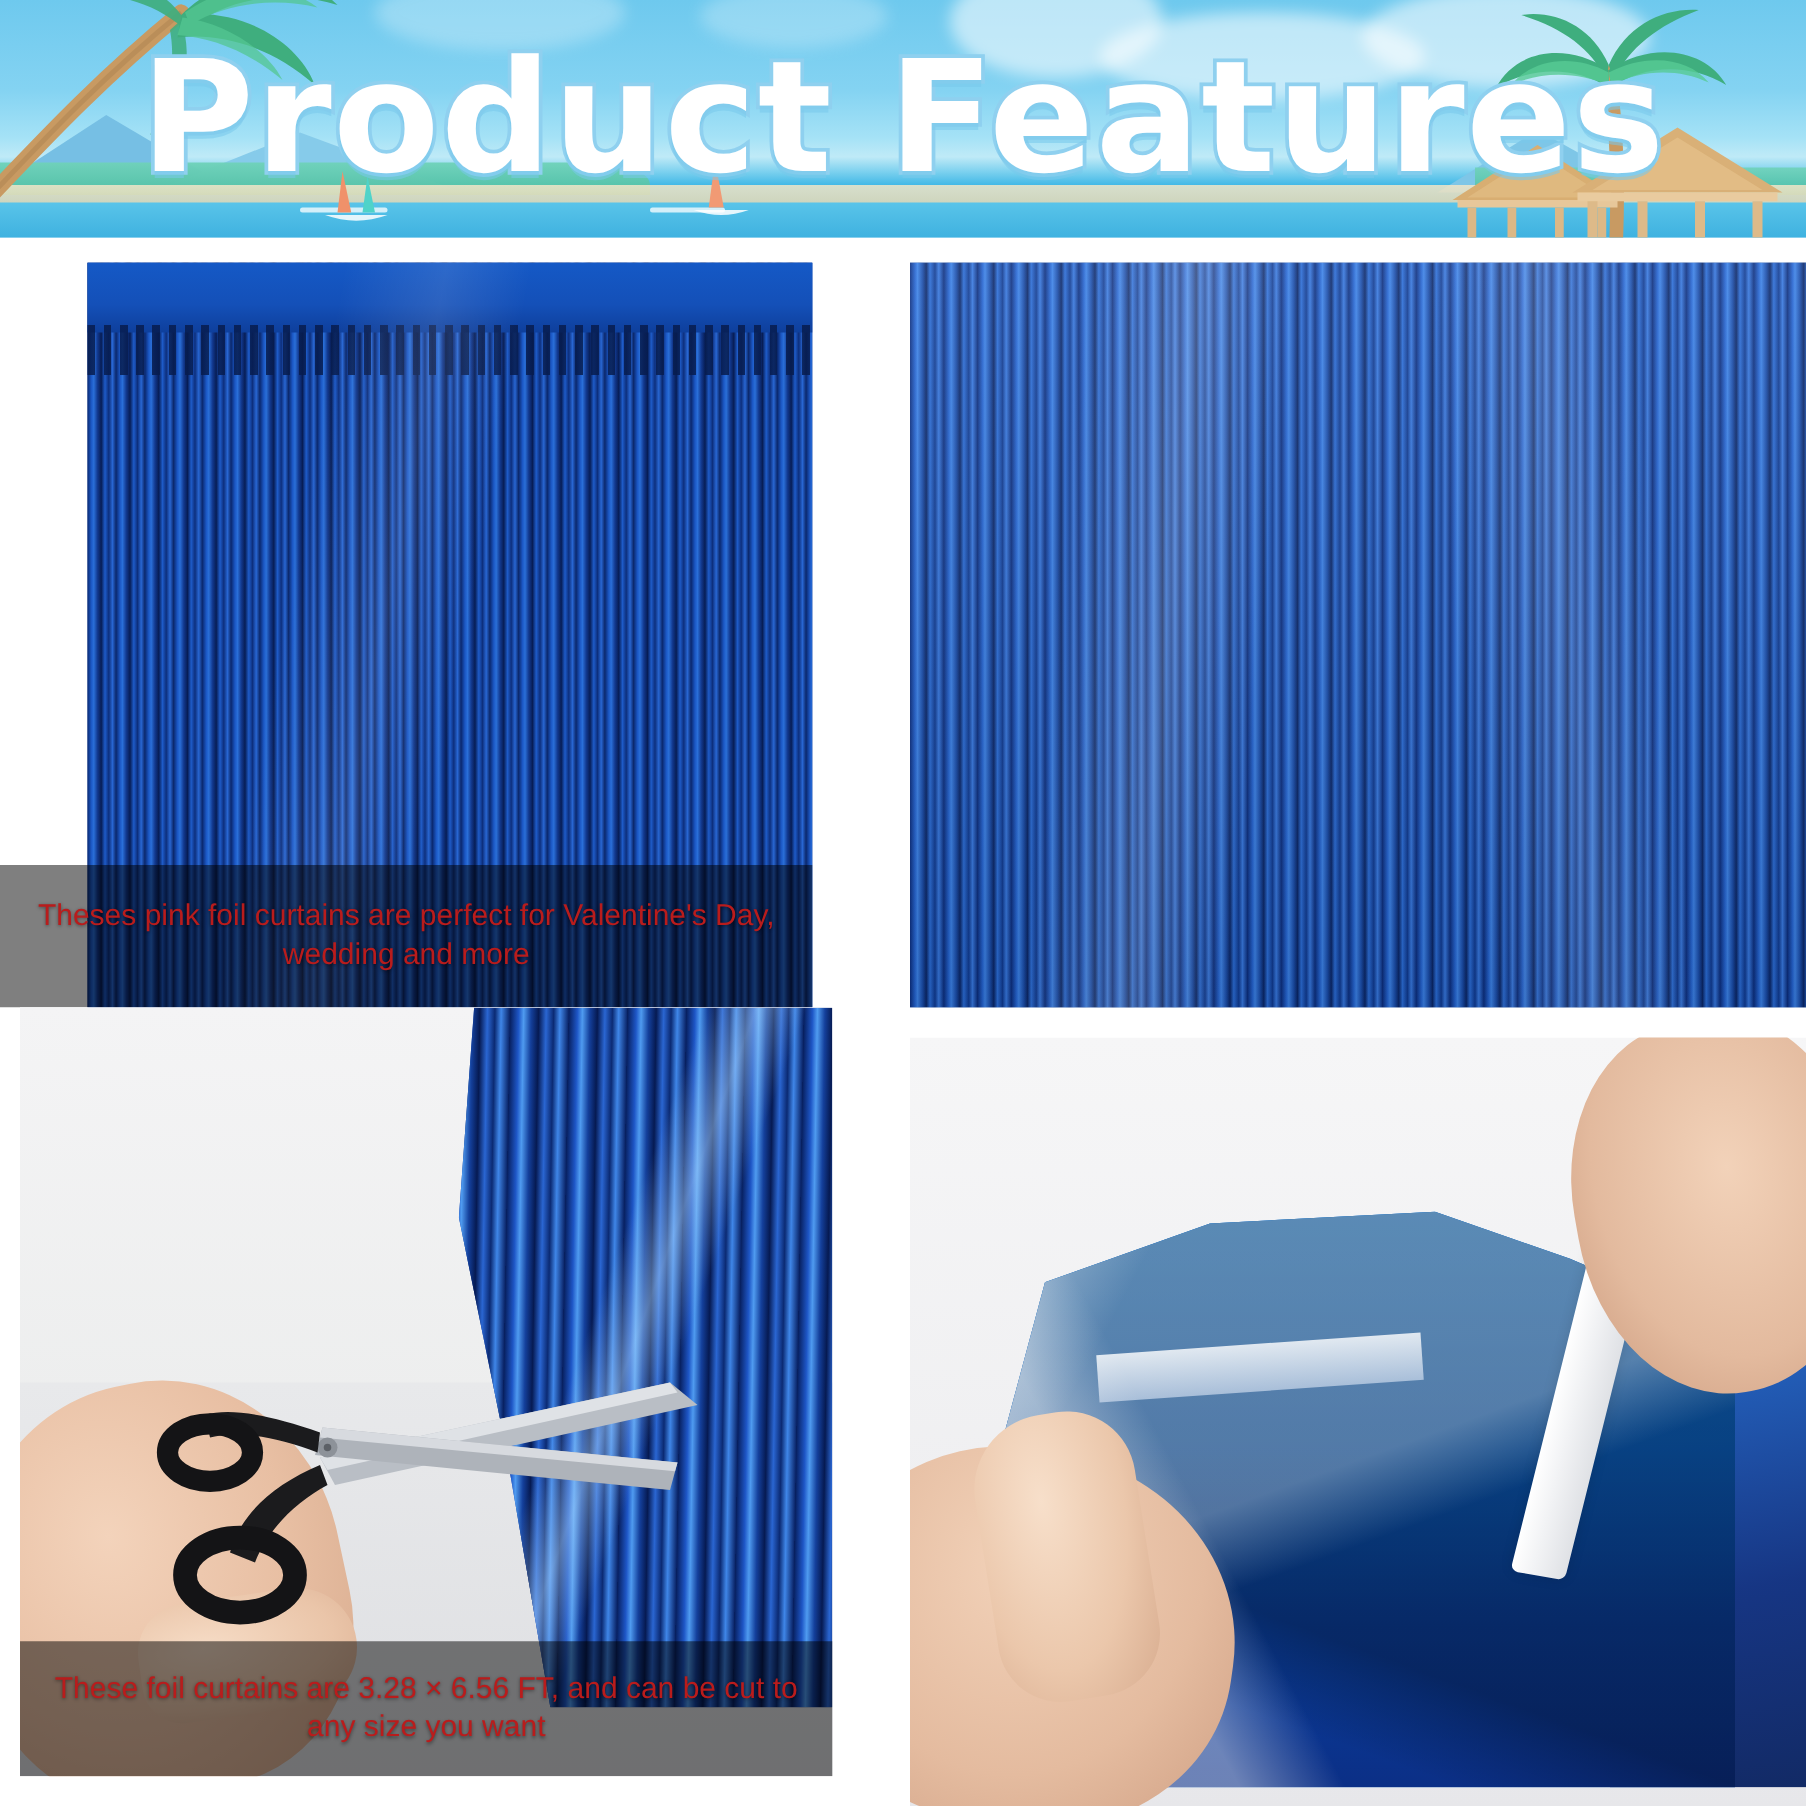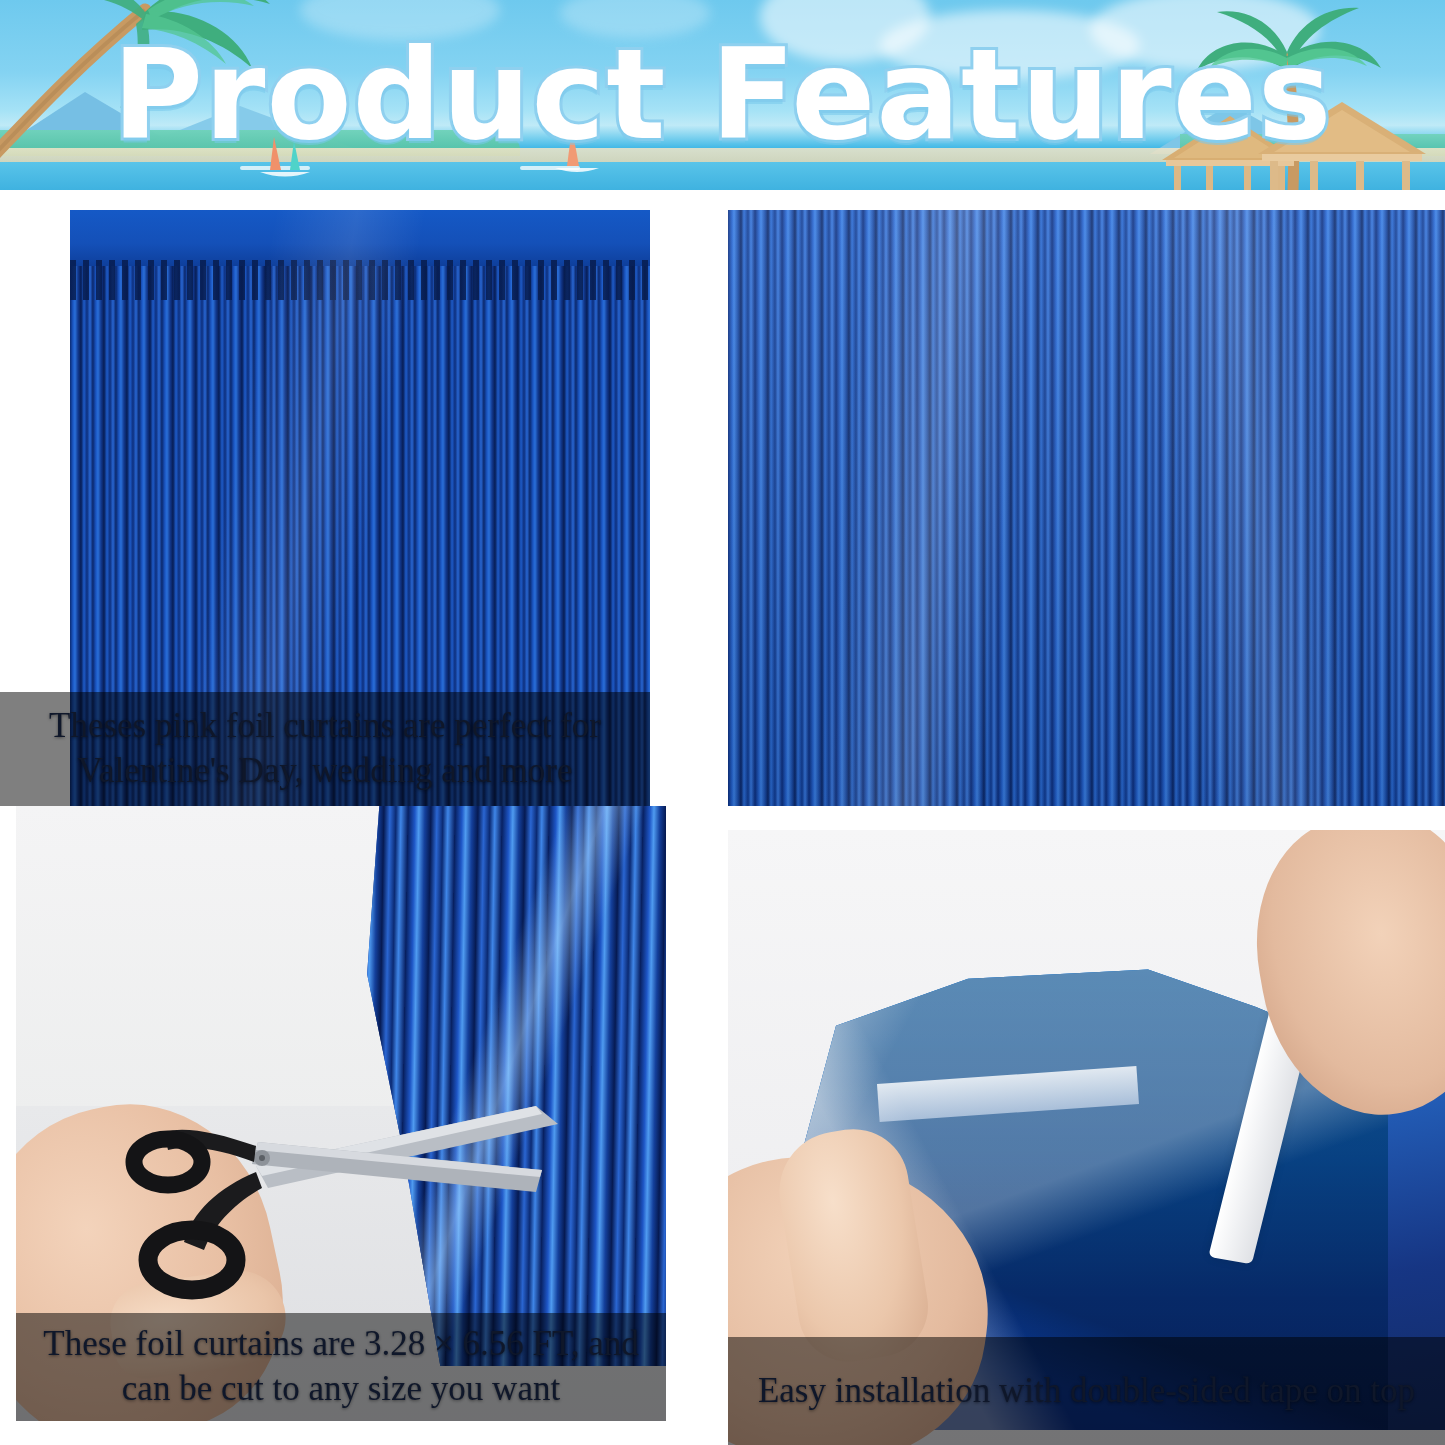--- a/index.html
+++ b/index.html
@@ -199,23 +199,23 @@
 
   
   .caption {
     position:absolute; left:0; bottom:0; width:100%;
     background:rgba(0,0,0,0.50);
     display:flex; align-items:center; justify-content:center;
     text-align:center;
     padding:10px 18px;
   }
   .caption span {
-    color:#0f172a;
-    font-family:Liberation Serif, serif;
-    font-size:35px;
+    color:#b91c1c;
+    font-family:Liberation Sans, sans-serif;
+    font-size:24px;
     line-height:1.28;
     font-weight:400;
     text-shadow:0 1px 3px rgba(0,0,0,.45);
   }
   .cell.tl .caption, .cell.tr .caption { height:114px; }
   .cell.bl .caption, .cell.br .caption { height:108px; }
 </style>
 </head>
 <body>
 
@@ -363,19 +363,16 @@
     <div class="cell br">
       <div class="photo scene-br">
         <div class="br-foil2"></div>
         <div class="br-foil"></div>
         <div class="tape2"></div>
         <div class="tape"></div>
         <div class="hand-br-left"></div>
         <div class="hand-br-thumb"></div>
         <div class="hand-br-right"></div>
       </div>
-      <div class="caption">
-        <span>Easy installation with double-sided tape on top</span>
-      </div>
     </div>
 
   </div>
 </div>
 
 </body></html>

